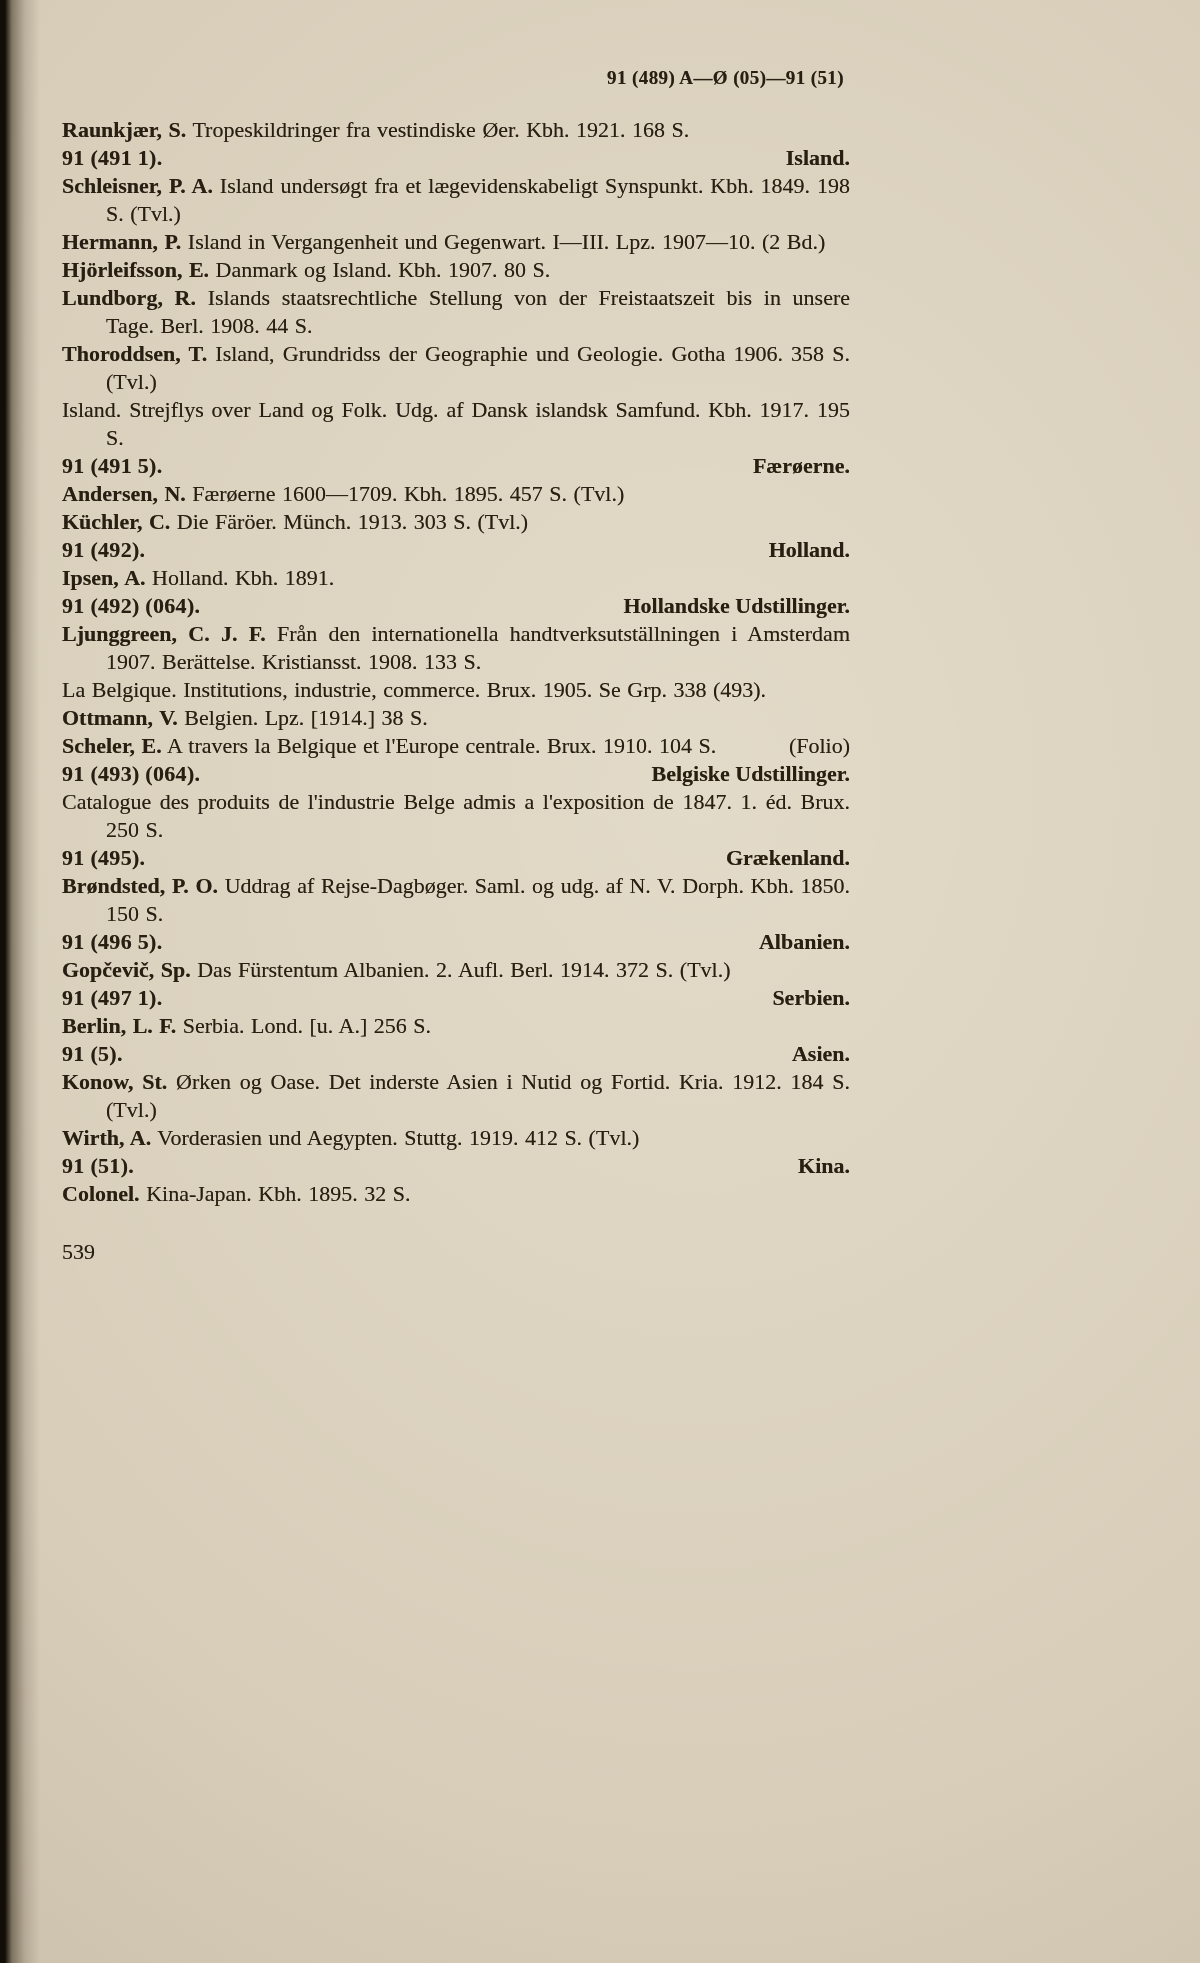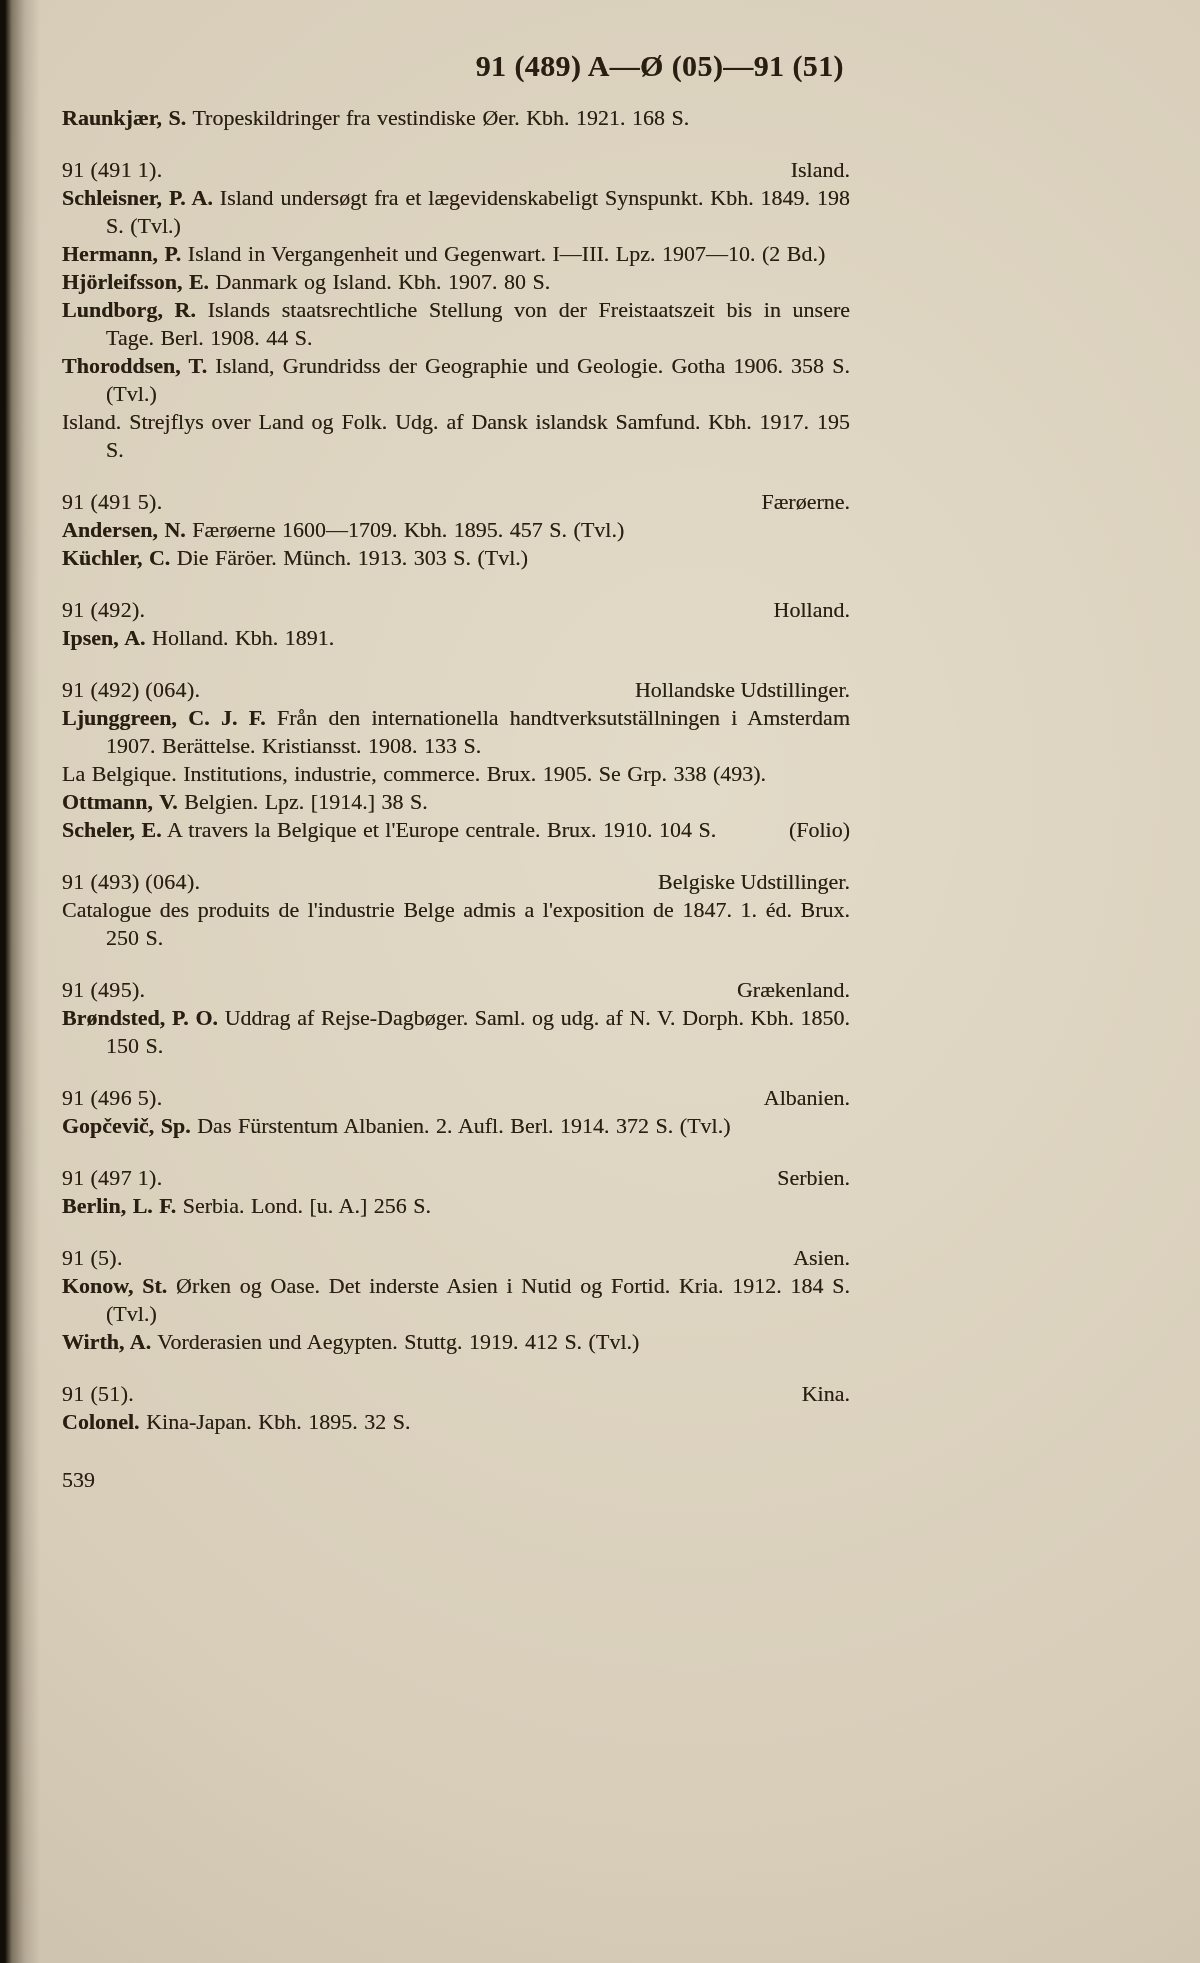--- a/index.html
+++ b/index.html
@@ -35,44 +35,44 @@
   }
   .content {
     position: absolute;
     left: 62px;
     top: 52px;
     width: 788px;
     text-shadow: 0 0 0.5px rgba(45,34,20,0.55);
   }
   .running-header {
     font-weight: bold;
-    font-size: 30px;
+    font-size: 19px;
     line-height: 28px;
     letter-spacing: 0.4px;
     text-align: right;
     padding-right: 6px;
     margin-bottom: 24px;
+    margin-top: 12px;
   }
   .entries p.entry {
     margin: 0;
     padding-left: 44px;
     text-indent: -44px;
     font-size: 22px;
     line-height: 28px;
     text-align: justify;
     word-spacing: 1px;
   }
   .lead { font-weight: bold; }
   .section-row {
     display: flex;
     justify-content: space-between;
-    font-weight: normal;
+    font-weight: bold;
     font-size: 22px;
     line-height: 28px;
-    margin-top: 24px;
   }
   .section-row .code { letter-spacing: 0.3px; }
   .right-tag { float: right; }
   .page-number {
     margin-top: 30px;
     text-align: left;
     font-size: 22px;
     line-height: 28px;
   }
 </style>

